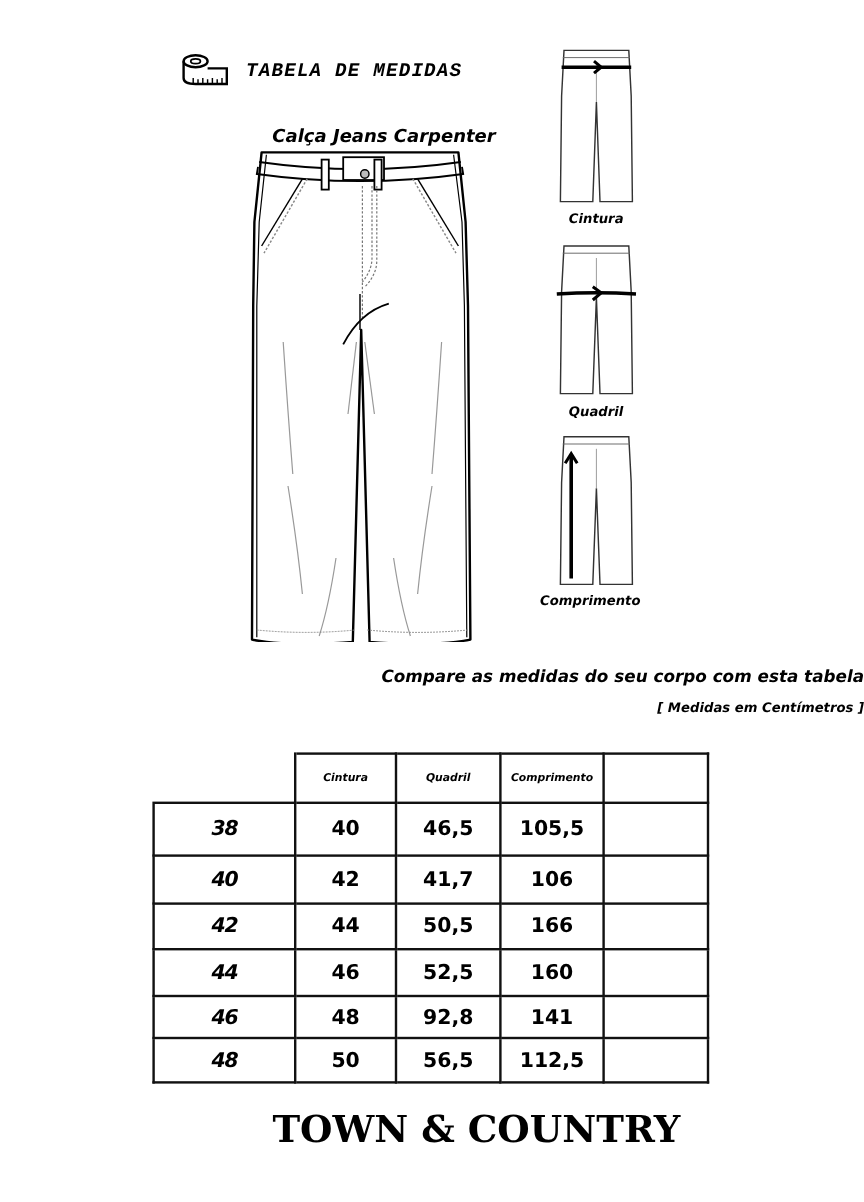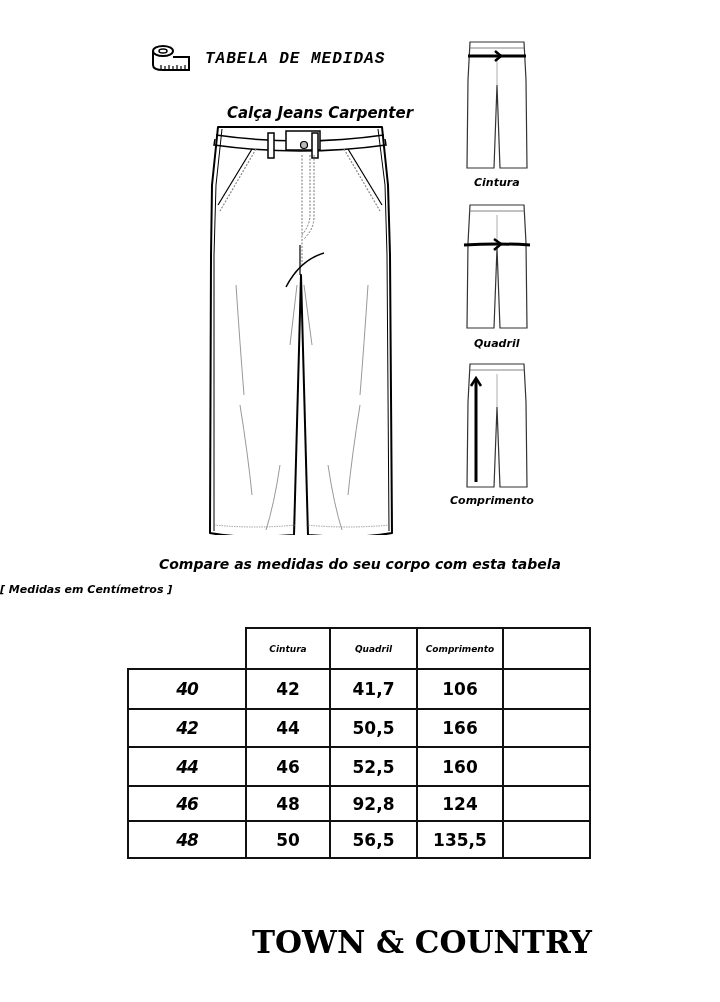--- a/index.html
+++ b/index.html
@@ -6,29 +6,29 @@
   body { width:720px; height:1002px; position:relative; overflow:hidden; font-family:"DejaVu Sans", sans-serif; color:#000; }
   .abs { position:absolute; }
   .ital { font-family:"DejaVu Sans", sans-serif; font-style:italic; font-weight:bold; }
   #title { left:205px; top:50px; font-size:16px; letter-spacing:1px;font-family:Liberation Mono, monospace; }
   #subtitle { left:0; width:560px; text-align:center; top:104px; font-size:15px; left:40px; }
   #tape-icon { left:151px; top:44px; width:40px; height:28px; }
   #main-pants { left:200px; top:125px; width:200px; height:410px; }
   .thumb { position:absolute; left:462px; width:70px; }
   .thumb svg { display:block; }
   .thumb-label { position:absolute; font-size:11px; white-space:nowrap; }
-  #compare { left:0; width:720px; text-align:center; top:556px; font-size:14px; }
-  #units { left:0; width:720px; text-align:left; top:583px; font-size:11px; }
+  #compare { left:0; width:720px; text-align:right; top:556px; font-size:14px; }
+  #units { left:0; width:720px; text-align:right; top:583px; font-size:11px; }
   table#sizes { position:absolute; left:127px; top:627px; border-collapse:collapse; }
   table#sizes td { border:2px solid #111; text-align:center; padding:0; }
   table#sizes td.blank { border:none; border-right:2px solid #111; border-bottom:2px solid #111; }
   .hdr { font-size:9px; font-style:italic; font-weight:bold; }
   .size { font-size:17px; font-style:italic; font-weight:bold; letter-spacing:-1px; }
   .val { font-size:17px; font-weight:bold; font-family:"DejaVu Sans", sans-serif; }
-  #brand { left:252px; top:924px; font-family:"DejaVu Serif", serif; font-weight:bold; font-size:31px; letter-spacing:0px; }
+  #brand { left:227px; top:924px; font-family:"DejaVu Serif", serif; font-weight:bold; font-size:31px; letter-spacing:0px; }
 </style>
 </head>
 <body>
 
 <svg id="tape-icon" class="abs" viewBox="0 0 40 28">
   <ellipse cx="12" cy="7" rx="10" ry="5" fill="none" stroke="#000" stroke-width="2"></ellipse>
   <ellipse cx="12" cy="7" rx="4" ry="2" fill="none" stroke="#000" stroke-width="1.5"></ellipse>
   <path d="M2 7 V21 Q2 26 12 26 H38 V13 H22" fill="none" stroke="#000" stroke-width="2"></path>
   <g stroke="#000" stroke-width="1.2">
     <line x1="10" y1="26" x2="10" y2="21"></line>
@@ -129,20 +129,27 @@
 
 <table id="sizes">
   <tbody>
       <tr style="height:41px;">
     <td class="blank" style="width:117px;"></td>
     <td class="hdr" style="width:82px;">Cintura</td>
     <td class="hdr" style="width:85px;">Quadril</td>
     <td class="hdr" style="width:84px;">Comprimento</td>
     <td class="hdr" style="width:85px;"></td>
   </tr>
+  <tr style="height:44px;">
+    <td class="size">38</td>
+    <td class="val">40</td>
+    <td class="val">46,5</td>
+    <td class="val">105,5</td>
+    <td class="val"></td>
+  </tr>
   <tr style="height:40px;">
     <td class="size">40</td>
     <td class="val">42</td>
     <td class="val">41,7</td>
     <td class="val">106</td>
     <td class="val"></td>
   </tr>
   <tr style="height:38px;">
     <td class="size">42</td>
     <td class="val">44</td>
@@ -154,26 +161,26 @@
     <td class="size">44</td>
     <td class="val">46</td>
     <td class="val">52,5</td>
     <td class="val">160</td>
     <td class="val"></td>
   </tr>
   <tr style="height:35px;">
     <td class="size">46</td>
     <td class="val">48</td>
     <td class="val">92,8</td>
-    <td class="val">124</td>
+    <td class="val">141</td>
     <td class="val"></td>
   </tr>
   <tr style="height:37px;">
     <td class="size">48</td>
     <td class="val">50</td>
     <td class="val">56,5</td>
-    <td class="val">135,5</td>
+    <td class="val">112,5</td>
     <td class="val"></td>
   </tr>
 </tbody>
   </table>
 
 <div id="brand" class="abs">TOWN &amp; COUNTRY</div>
 
 </body></html>

